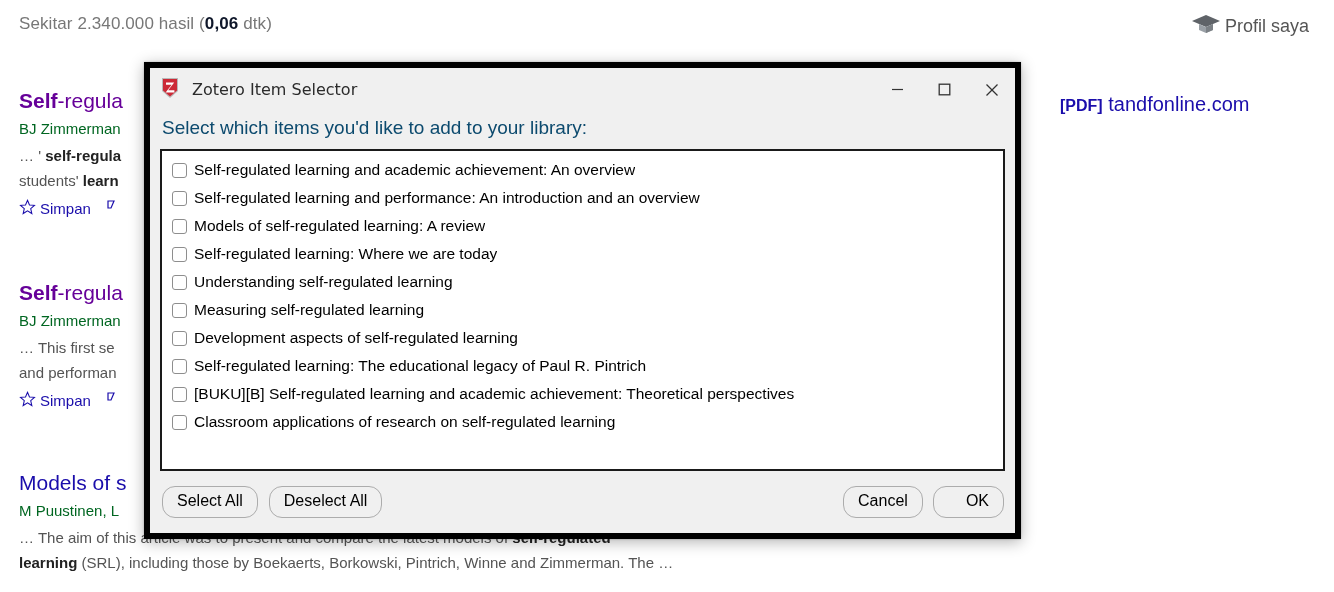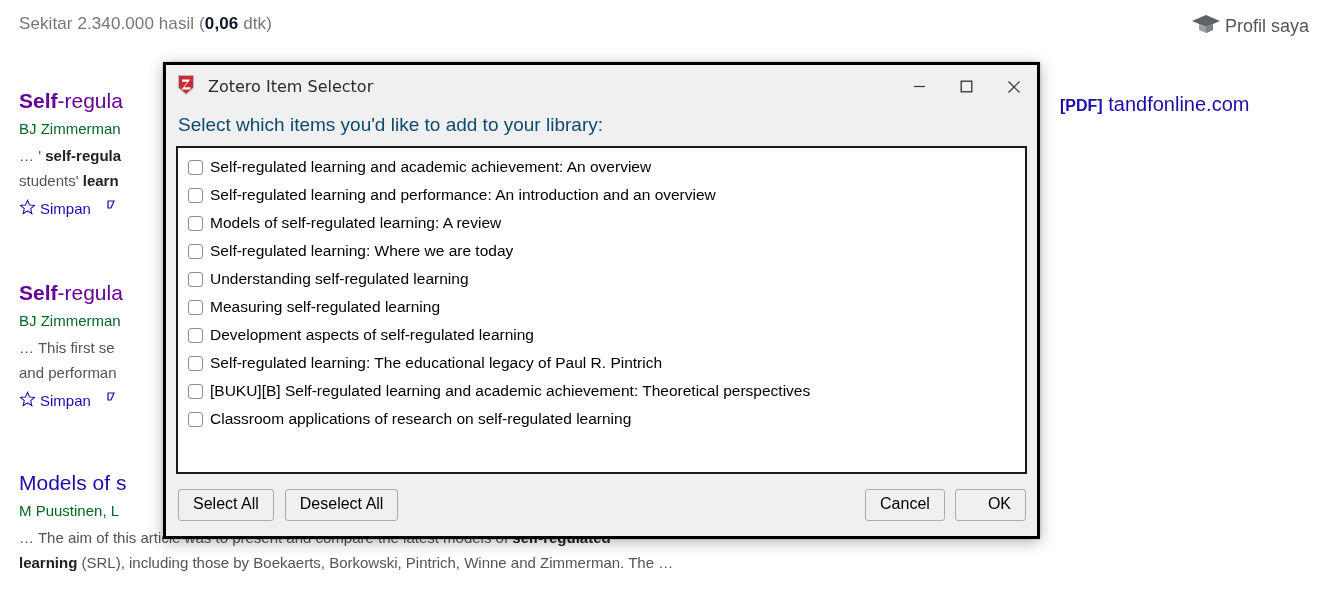--- a/index.html
+++ b/index.html
@@ -96,25 +96,25 @@
     left: 1060px; top: 93px;
     font-size: 20px;
     color: #1a0dab;
     white-space: nowrap;
   }
   #pdf-link .pdf-tag { font-weight: bold; font-size: 16px; }
 
   
   #zotero-dialog {
     position: absolute;
-    left: 163px; top: 62px;
+    left: 144px; top: 62px;
     width: 877px;
     height: 477px;
     background: #f0f0f0;
-    border: 3px solid #000000;
+    border: 6px solid #000000;
     box-shadow: 0 3px 14px rgba(0,0,0,0.30), 0 0 2px rgba(0,0,0,0.22);
     display: flex;
     flex-direction: column;
   }
 
   #title-bar {
     height: 43px;
     background: #f0f0f0;
     display: flex;
     align-items: center;
@@ -196,21 +196,21 @@
   #dialog-footer {
     flex: 0 0 auto;
     height: 62px;
     display: flex;
     align-items: center;
     padding: 0 11px 0 12px;
   }
   .btn {
     background: #f0f0f0;
     border: 1px solid #acacac;
-    border-radius: 3px;
+    border-radius: 13px;
     font-size: 16px;
     color: #000000;
     font-family: "Liberation Sans", sans-serif;
     padding: 5px 14px 6px 14px;
     cursor: pointer;
     white-space: nowrap;
     line-height: 1.15;
   }
   #select-all-btn { margin-right: 11px; }
   #footer-right { margin-left: auto; display: flex; }

